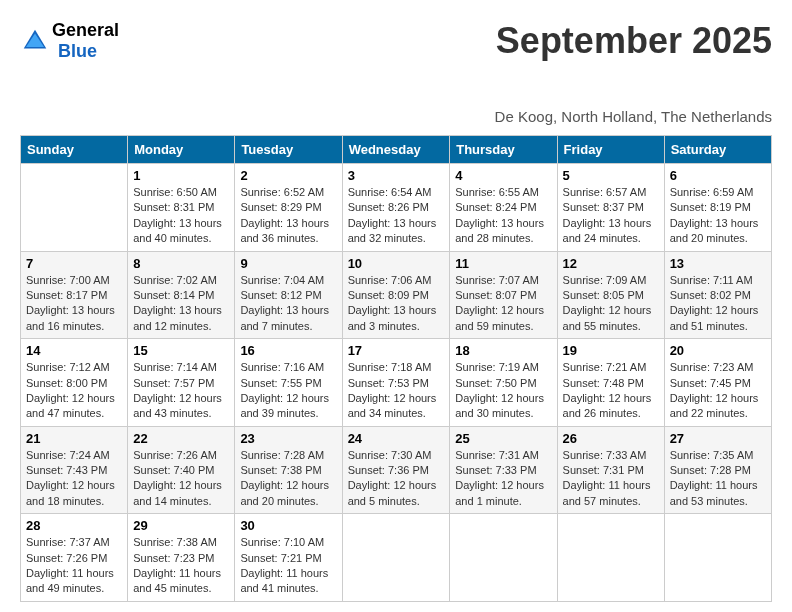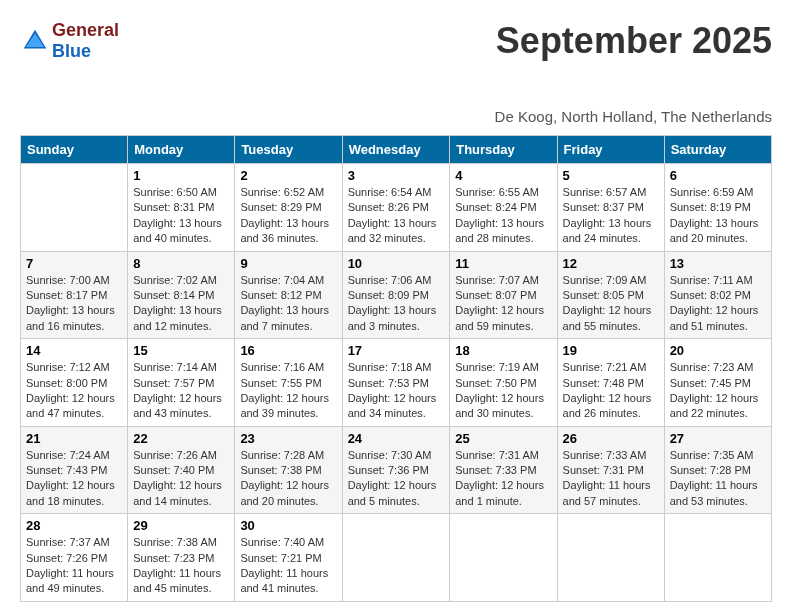--- a/index.html
+++ b/index.html
@@ -16,26 +16,27 @@
       align-items: flex-start;
       margin-bottom: 10px;
     }
     .logo {
       display: flex;
       align-items: center;
     }
     .logo-text-general {
       font-size: 18px;
       font-weight: bold;
-      color: #7f1d1d;
+      color: #000000;
     }
     .logo-text-blue {
       font-size: 18px;
       font-weight: bold;
       color: #1565c0;
+      margin-left: 6px;
     }
     .logo-icon {
       width: 30px;
       height: 30px;
       margin-right: 2px;
     }
     .title-block {
       text-align: right;
     }
     .month-title {
@@ -240,21 +241,21 @@
         <td>
           <span class="day-number">28</span>
           <div class="day-info"><span>Sunrise: 7:37 AM</span><br><span>Sunset: 7:26 PM</span><br><span>Daylight: 11 hours</span><br><span>and 49 minutes.</span></div>
         </td>
         <td>
           <span class="day-number">29</span>
           <div class="day-info"><span>Sunrise: 7:38 AM</span><br><span>Sunset: 7:23 PM</span><br><span>Daylight: 11 hours</span><br><span>and 45 minutes.</span></div>
         </td>
         <td>
           <span class="day-number">30</span>
-          <div class="day-info"><span>Sunrise: 7:40 AM</span><br><span>Sunset: 7:21 PM</span><br><span>Daylight: 11 hours</span><br><span>and 41 minutes.</span></div>
+          <div class="day-info"><span>Sunrise: 7:10 AM</span><br><span>Sunset: 7:21 PM</span><br><span>Daylight: 11 hours</span><br><span>and 41 minutes.</span></div>
         </td>
         <td class="empty-cell"></td>
         <td class="empty-cell"></td>
         <td class="empty-cell"></td>
         <td class="empty-cell"></td>
       </tr>
     </tbody>
 </table>
 
 </body></html>

